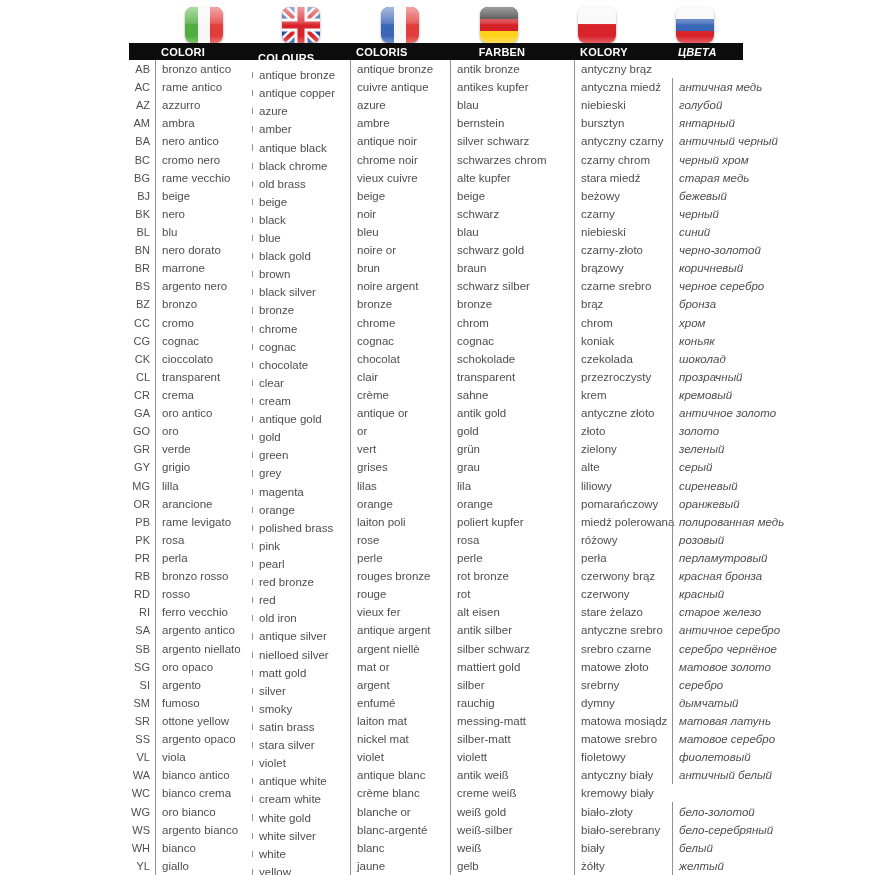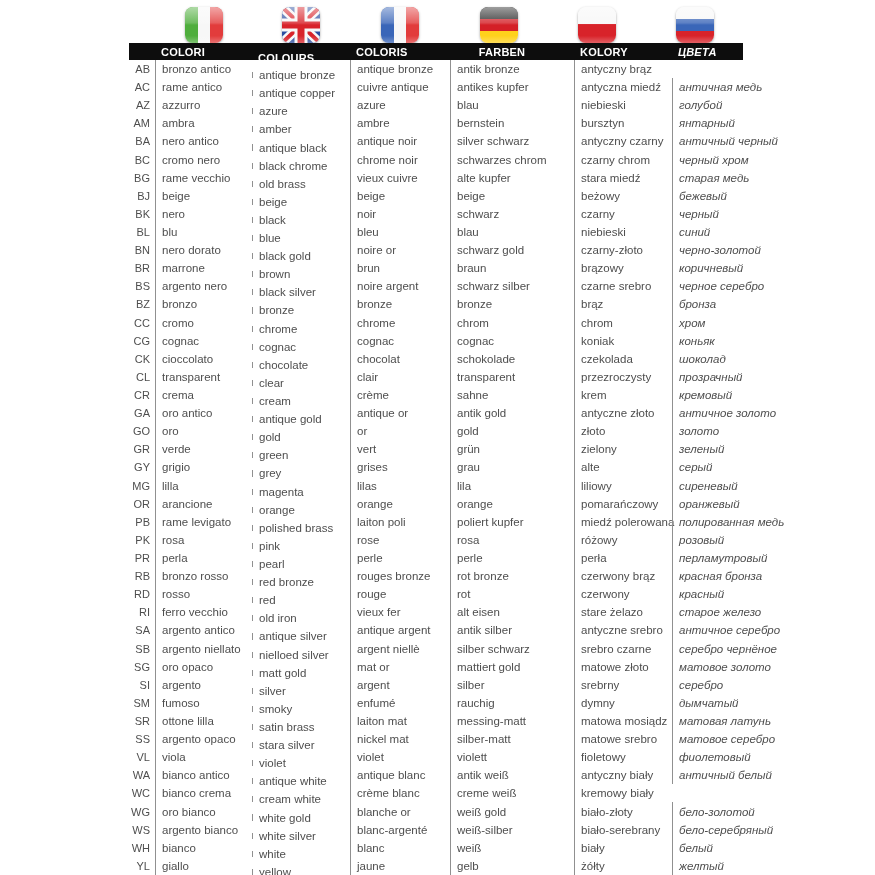--- a/index.html
+++ b/index.html
@@ -415,21 +415,21 @@
       <div class="cell cell-code">SM</div>
       <div class="cell cell-lang w-it">fumoso</div>
       <div class="cell cell-lang w-en">smoky</div>
       <div class="cell cell-lang w-fr">enfumé</div>
       <div class="cell cell-lang w-de">rauchig</div>
       <div class="cell cell-lang w-pl">dymny</div>
       <div class="cell cell-lang w-ru">дымчатый</div>
     </div>
     <div class="table-row">
       <div class="cell cell-code">SR</div>
-      <div class="cell cell-lang w-it">ottone lilla</div>
+      <div class="cell cell-lang w-it">ottone yellow</div>
       <div class="cell cell-lang w-en">satin brass</div>
       <div class="cell cell-lang w-fr">laiton mat</div>
       <div class="cell cell-lang w-de">messing-matt</div>
       <div class="cell cell-lang w-pl">matowa mosiądz</div>
       <div class="cell cell-lang w-ru">матовая латунь</div>
     </div>
     <div class="table-row">
       <div class="cell cell-code">SS</div>
       <div class="cell cell-lang w-it">argento opaco</div>
       <div class="cell cell-lang w-en">stara silver</div>

